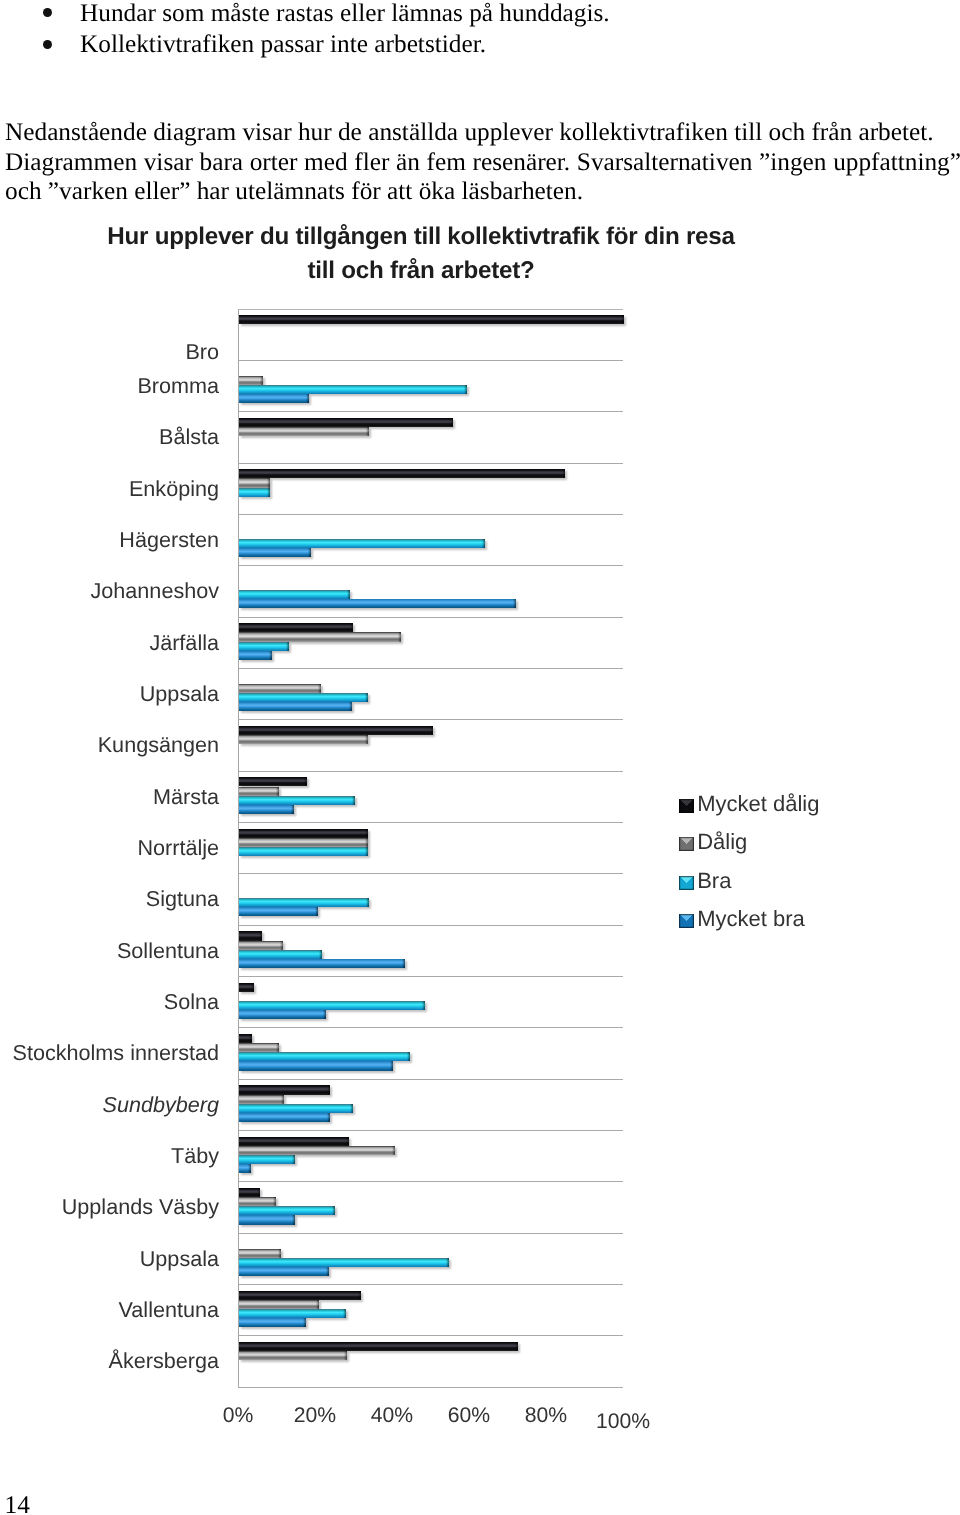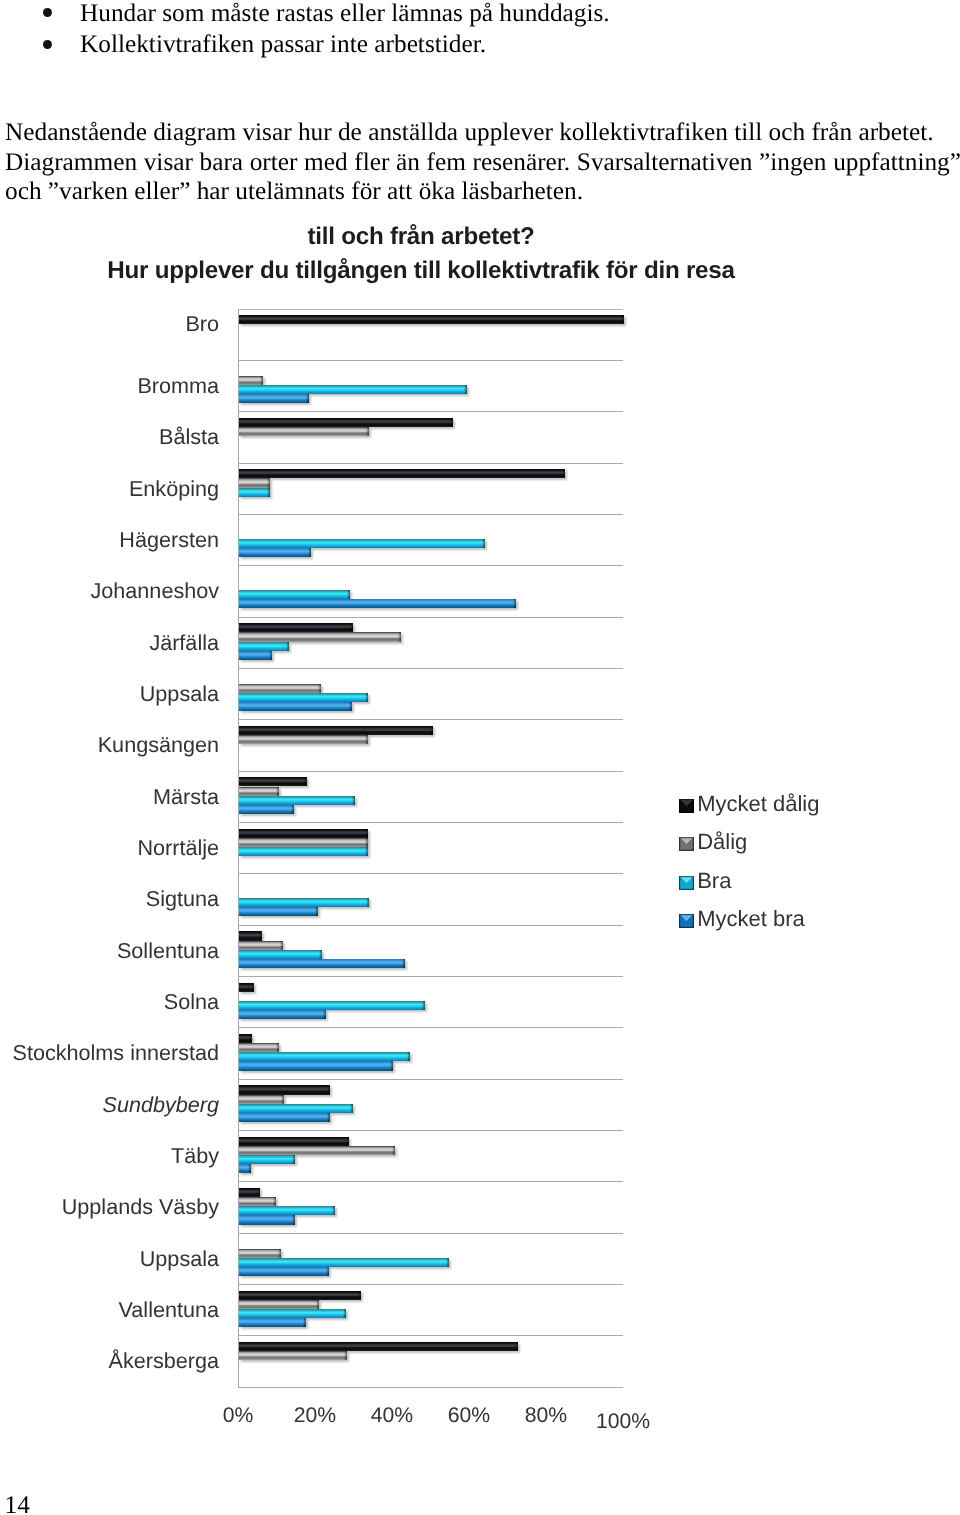--- a/index.html
+++ b/index.html
@@ -48,22 +48,22 @@
     </div>
     <div class="bullet-row">
       <span class="bullet-dot">•</span>
       <span class="bullet-text">Kollektivtrafiken passar inte arbetstider.</span>
     </div>
   </div>
   <div class="para para1">Nedanstående diagram visar hur de anställda upplever kollektivtrafiken till och från arbetet.</div>
   <div class="para para2">Diagrammen visar bara orter med fler än fem resenärer. Svarsalternativen ”ingen uppfattning” och ”varken eller” har utelämnats för att öka läsbarheten.</div>
   <div class="chart">
     <div class="chart-title">
+      <div>Hur upplever du tillgången till kollektivtrafik för din resa</div>
       <div>till och från arbetet?</div>
-      <div>Hur upplever du tillgången till kollektivtrafik för din resa</div>
     </div>
     <div class="plot">
       <div class="axis-v"></div>
     <div class="gridline" style="top: 0px; background: rgb(180, 180, 180);"></div>
         <div class="gridline" style="top: 51.3476px;"></div>
         <div class="gridline" style="top: 102.695px;"></div>
         <div class="gridline" style="top: 154.043px;"></div>
         <div class="gridline" style="top: 205.39px;"></div>
         <div class="gridline" style="top: 256.738px;"></div>
         <div class="gridline" style="top: 308.086px;"></div>
@@ -157,21 +157,21 @@
         </div>
         <div class="legend-row">
           <span class="legend-swatch" style="background: conic-gradient(from 45deg, rgb(18, 167, 210) 0deg, rgb(18, 167, 210) 90deg, rgb(19, 169, 212) 90deg, rgb(19, 169, 212) 180deg, rgb(18, 167, 210) 180deg, rgb(18, 167, 210) 270deg, rgb(95, 228, 246) 270deg, rgb(95, 228, 246) 360deg), rgb(22, 172, 224);"></span>
           <span class="legend-label">Bra</span>
         </div>
         <div class="legend-row">
           <span class="legend-swatch" style="background: conic-gradient(from 45deg, rgb(18, 114, 180) 0deg, rgb(18, 114, 180) 90deg, rgb(18, 116, 182) 90deg, rgb(18, 116, 182) 180deg, rgb(18, 114, 180) 180deg, rgb(18, 114, 180) 270deg, rgb(92, 184, 240) 270deg, rgb(92, 184, 240) 360deg), rgb(21, 120, 189);"></span>
           <span class="legend-label">Mycket bra</span>
         </div>
       </div>
-  <div class="cat-label" style="top: 102px;">Bro</div>
+  <div class="cat-label" style="top: 130px;">Bro</div>
       <div class="cat-label" style="top: 163.821px;">Bromma</div>
       <div class="cat-label" style="top: 215.169px;">Bålsta</div>
       <div class="cat-label" style="top: 266.517px;">Enköping</div>
       <div class="cat-label" style="top: 317.864px;">Hägersten</div>
       <div class="cat-label" style="top: 369.212px;">Johanneshov</div>
       <div class="cat-label" style="top: 420.56px;">Järfälla</div>
       <div class="cat-label" style="top: 471.907px;">Uppsala</div>
       <div class="cat-label" style="top: 523.255px;">Kungsängen</div>
       <div class="cat-label" style="top: 574.602px;">Märsta</div>
       <div class="cat-label" style="top: 625.95px;">Norrtälje</div>

